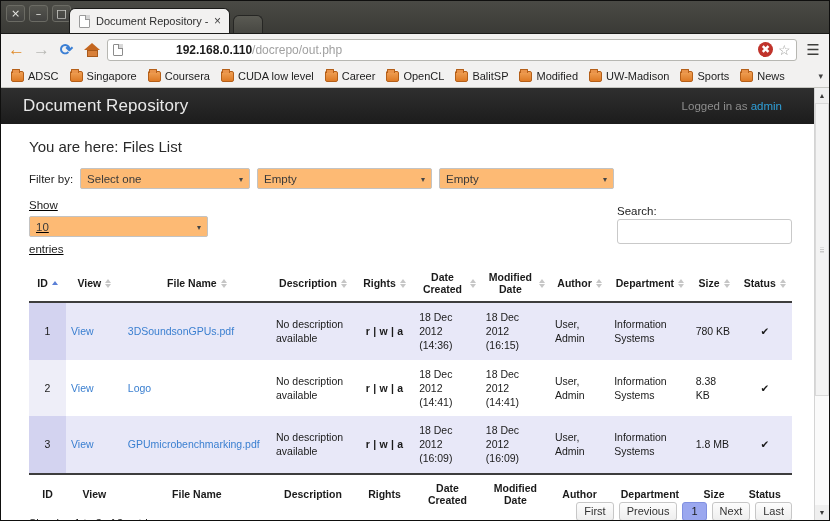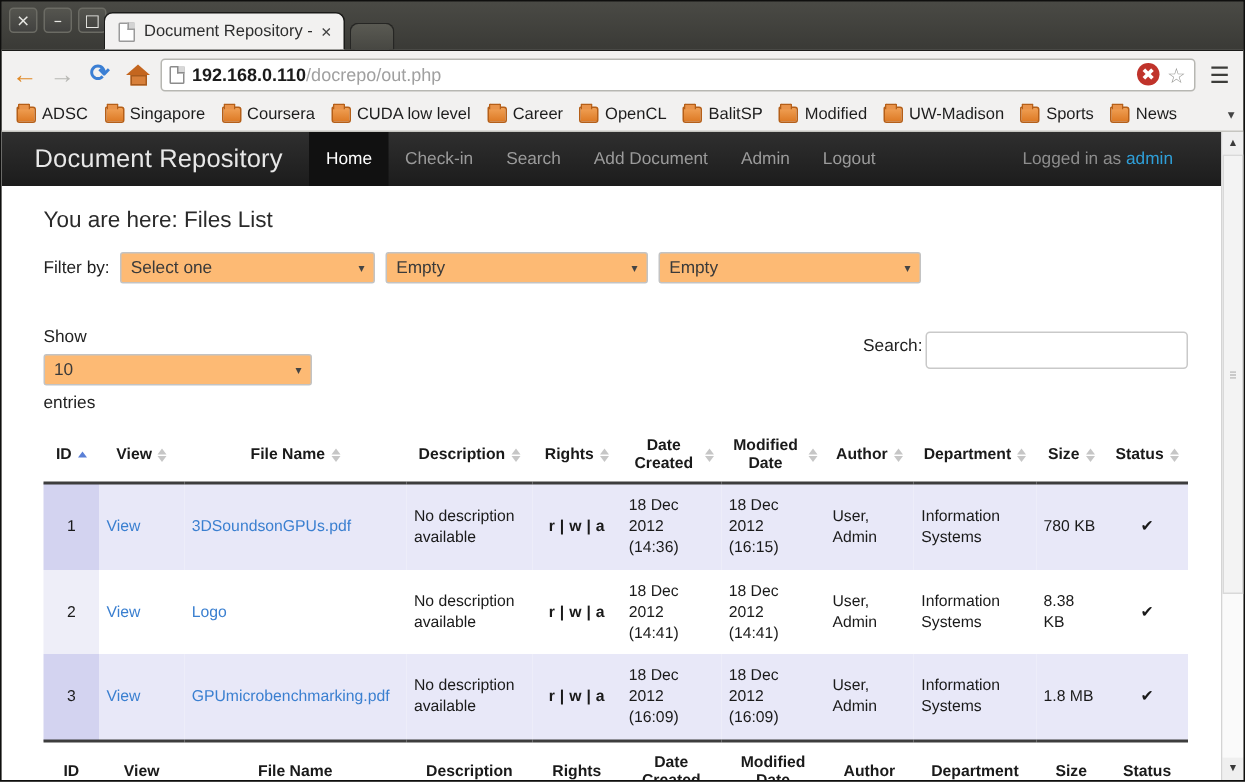--- a/index.html
+++ b/index.html
@@ -125,21 +125,21 @@
     width: 10px; height: 12px; background: #fff;
     border: 1px solid #8c8c8c; border-radius: 1px; position: relative;
     flex: 0 0 10px;
   }
   .url-doc::after{
     content:""; position:absolute; right:-1px; top:-1px;
     width:4px; height:4px; background:#d8d8d8;
     border-left:1px solid #8c8c8c; border-bottom:1px solid #8c8c8c;
   }
   .url-text { flex: 1; color: #a0a0a0; white-space: nowrap; overflow: hidden; }
-  .url-text b { color: #1b1b1b; font-weight: bold; }
+  .url-text b { color: #1b1b1b; font-weight: bold; margin-left: 48px; }
   .url-block {
     width: 15px; height: 15px; border-radius: 50%;
     background: #c0332b; color: #fff;
     font-size: 11px; line-height: 15px; text-align: center;
     flex: 0 0 15px; font-family: "DejaVu Sans", sans-serif;
   }
   .url-star { color: #9a9a97; font-size: 14px; flex: 0 0 14px; }
   .menu-btn {
     width: 20px; text-align: center; color: #3d3d3a;
     font-size: 15px; flex: 0 0 20px;
@@ -231,29 +231,29 @@
     position: relative;
   }
   .sel .caret {
     position: absolute; right: 6px; top: 50%; transform: translateY(-50%);
     font-size: 8px; color: #444;
   }
   .sel-1 { width: 170px; }
   .sel-2 { width: 175px; }
   .sel-3 { width: 175px; }
 
-  .showsearch { position: relative; height: 66px; margin-top: 30px; }
+  .showsearch { position: relative; height: 66px; margin-top: 10px; text-decoration: underline; }
   .showlabel { font-size: 11.5px; color: #222; }
   .sel-show {
     width: 179px; height: 21px; margin-top: 5px;
   }
   .entries { font-size: 11.5px; color: #222; margin-top: 6px; }
   .searchbox {
     position: absolute; right: 0; top: 2px;
-    display: flex; align-items: flex-start; gap: 2px;
+    display: flex; align-items: flex-start; gap: 2px; flex-direction: column;
   }
   .searchlabel { font-size: 11.5px; color: #222; padding-top: 4px; }
   .searchinput {
     width: 175px; height: 25px;
     border: 1px solid #c9c9c9; border-radius: 3px;
     background: #fff;
   }
 
   
   table.dt {
@@ -436,28 +436,20 @@
         </div>
       <div class="bm-overflow">▾</div>
     </div>
   </div>
 
   <div class="viewport">
     <div class="page">
 
       <div class="appnav">
         <div class="brand">Document Repository</div>
-        <div class="appnav-links">
-          <div class="nlink active">Home</div>
-          <div class="nlink">Check-in</div>
-          <div class="nlink">Search</div>
-          <div class="nlink">Add Document</div>
-          <div class="nlink">Admin</div>
-          <div class="nlink">Logout</div>
-        </div>
         <div class="loggedin"><span>Logged in as </span><a href="#">admin</a></div>
       </div>
 
       <div class="content">
 
         <div class="breadcrumb">You are here: Files List</div>
 
         <div class="filterrow">
           <span class="filterlabel">Filter by:</span>
           <div class="sel sel-1">

